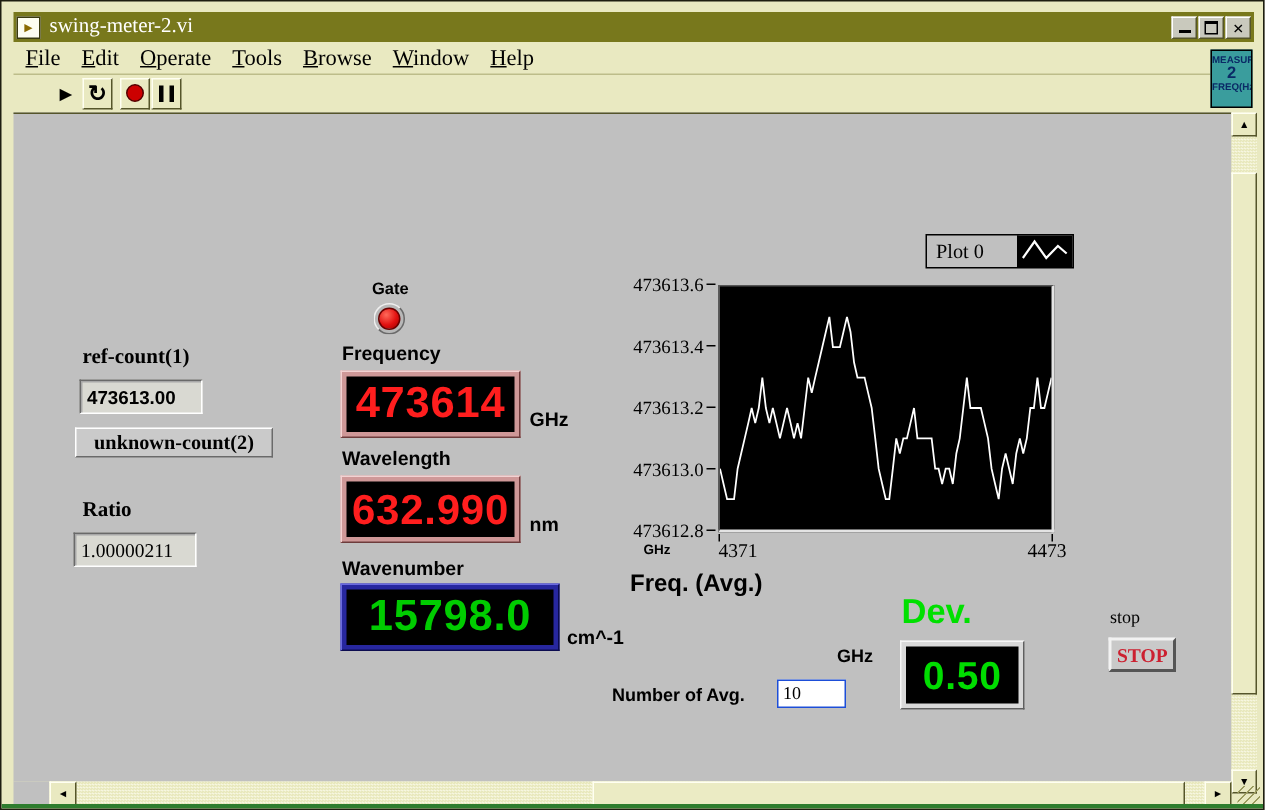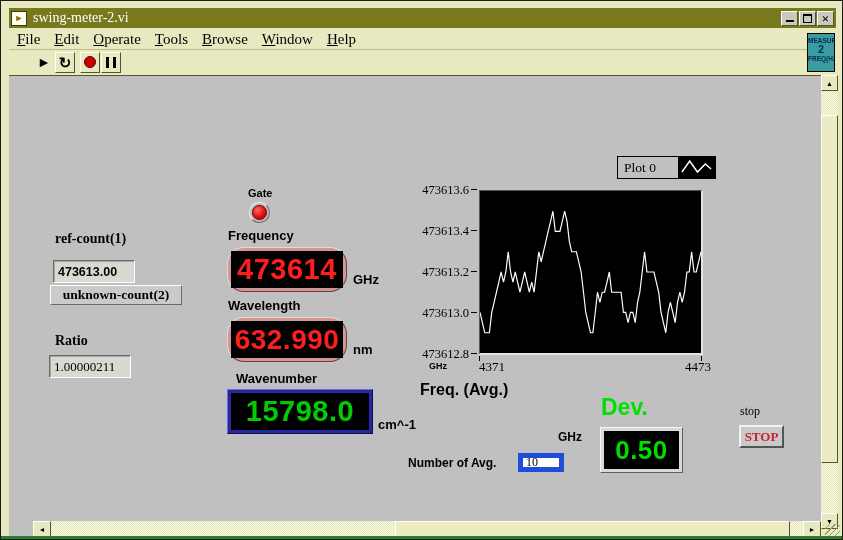--- a/index.html
+++ b/index.html
@@ -105,21 +105,21 @@
     border:1px solid #6a0000;}
   
   .disp{padding:3px;}
   .disp .inner{
     width:100%;height:100%;background:#000;
     display:flex;align-items:center;justify-content:center;
     font-weight:bold;letter-spacing:0.5px;
   }
   .frame-rose{background:#cf9898;
     border-top:1px solid #f2d2d2;border-left:1px solid #f2d2d2;
-    border-right:1px solid #6e3c3c;border-bottom:1px solid #6e3c3c;border-radius:17px;}
+    border-right:1px solid #6e3c3c;border-bottom:1px solid #6e3c3c;}
   .frame-navy{background:#27279f;
     border-top:1px solid #6a6ae0;border-left:1px solid #6a6ae0;
     border-right:1px solid #0c0c50;border-bottom:1px solid #0c0c50;}
   .frame-olive{background:#b3b326;
     border-top:1px solid #e8e866;border-left:1px solid #e8e866;
     border-right:1px solid #56560c;border-bottom:1px solid #56560c;}
   .frame-gray{background:#d9d9d9;
     border-top:1px solid #f6f6f6;border-left:1px solid #f6f6f6;
     border-right:1px solid #5f5f5f;border-bottom:1px solid #5f5f5f;}
   
@@ -136,21 +136,21 @@
     border-right:2px solid #e4e4e4;border-bottom:2px solid #e4e4e4;
   }
   .ytick{font-family:"Liberation Serif",serif;font-size:12.5px;color:#000;text-align:right;white-space:nowrap;}
   .tickdash{height:1px;background:#000;}
   .xtickmark{width:1px;height:5px;background:#000;}
   .xrow{display:flex;justify-content:space-between;
     font-family:"Liberation Serif",serif;font-size:13px;color:#000;}
   .axisunit{font-size:9px;font-weight:bold;color:#000;}
   
   .numinput{
-    background:#fff;border:5px solid #1d4ed8;
+    background:#fff;border:1px solid #1d4ed8;
     font-family:"Liberation Serif",serif;font-size:12px;color:#000;
     padding:0 0 0 3px;outline:none;
   }
   .stopbtn{
     background:#c9c9c9;
     border-top:2px solid #f2f2f2;border-left:2px solid #f2f2f2;
     border-right:2px solid #555;border-bottom:2px solid #555;
     display:flex;align-items:center;justify-content:center;
     font-family:"Liberation Serif",serif;font-weight:bold;font-size:13px;color:#cc2030;
     cursor:pointer;
@@ -230,40 +230,40 @@
 
   <div class="panel">
 
 
     <div class="abs blabel" style="left:239px;top:111px;font-size:11px;">Gate</div>
     <div class="abs led" style="left:240px;top:126px;">
         <div class="ledcore"></div>
       </div>
 
     <div class="abs serifb" style="left:46px;top:155px;">ref-count(1)</div>
-    <div class="abs vbox" style="left:44px;top:184px;width:82px;height:23px;">473613.00</div>
+    <div class="abs vbox" style="left:44px;top:177px;width:82px;height:23px;">473613.00</div>
 
     <div class="abs raisedbox serifb" style="left:41px;top:209px;width:132px;height:20px;font-size:13.5px;">unknown-count(2)</div>
 
     <div class="abs serifb" style="left:46px;top:257px;">Ratio</div>
     <div class="abs vbox serif" style="left:40px;top:279px;width:82px;height:23px;">1.00000211</div>
 
     <div class="abs blabel" style="left:219px;top:152px;">Frequency</div>
     <div class="abs disp frame-rose" style="left:218px;top:171px;width:120px;height:45px;">
       <div class="inner" style="color:#ff1e1e;font-size:29px;">473614</div>
     </div>
     <div class="abs blabel" style="left:344px;top:196px;">GHz</div>
 
     <div class="abs blabel" style="left:219px;top:222px;">Wavelength</div>
     <div class="abs disp frame-rose" style="left:218px;top:241px;width:120px;height:45px;">
       <div class="inner" style="color:#ff1e1e;font-size:28px;">632.990</div>
     </div>
     <div class="abs blabel" style="left:344px;top:266px;">nm</div>
 
-    <div class="abs blabel" style="left:219px;top:295px;margin-left:8px;">Wavenumber</div>
+    <div class="abs blabel" style="left:219px;top:295px;">Wavenumber</div>
     <div class="abs disp frame-navy" style="left:218px;top:313px;width:146px;height:45px;">
       <div class="inner" style="color:#00cc00;font-size:29px;">15798.0</div>
     </div>
     <div class="abs blabel" style="left:369px;top:341px;">cm^-1</div>
 
     <div class="abs legendbox" style="left:608px;top:80px;width:99px;height:23px;">
       <span class="ltxt">Plot 0</span>
       <svg class="lineicon" viewBox="0 0 37 21" preserveAspectRatio="none">
         <polyline points="3,15 11,4 19,15 27,7 33,12" fill="none" stroke="#ffffff" stroke-width="1.5"></polyline>
       </svg>

